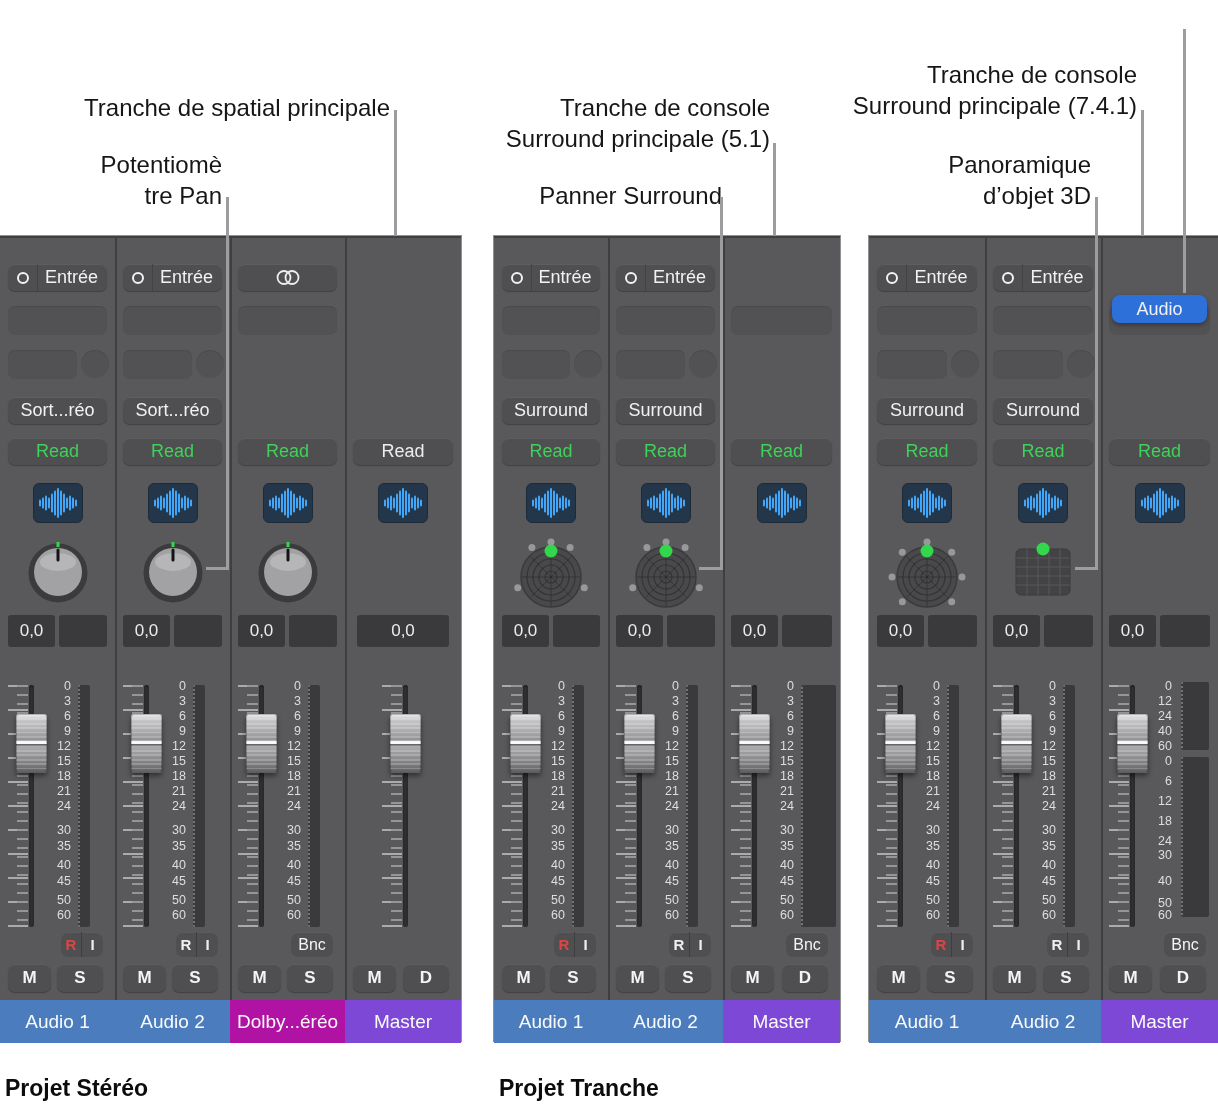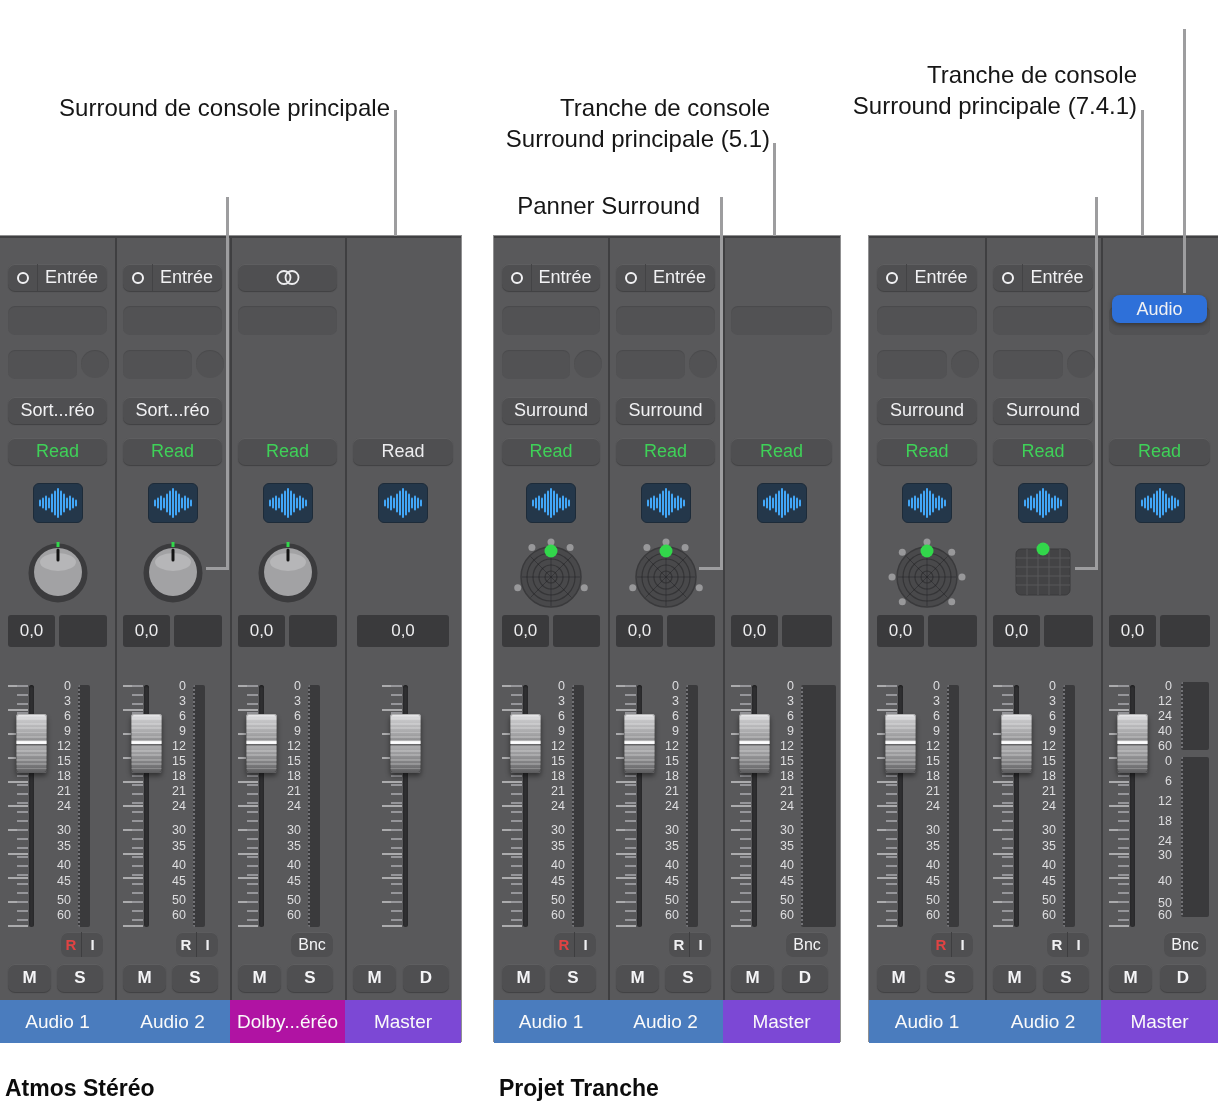--- a/index.html
+++ b/index.html
@@ -43,26 +43,30 @@
   .bnc{position:absolute;height:25px;background:#4f4f51;border-radius:7px;display:flex;align-items:center;justify-content:center;
        color:#f4f4f6;font-size:16px;box-shadow:inset 0 1px 0 rgba(255,255,255,.09)}
   .name{position:absolute;left:0;right:0;top:762px;height:43px;display:flex;align-items:center;justify-content:center;
         color:#fafafa;font-size:19px}
   .caption{position:absolute;font-size:23px;font-weight:700;color:#0c0c0c;line-height:28px}
 </style>
 </head>
 <body>
 
 <div id="page">
-    <div class="annotation" style="right: 828px; top: 92px;">Surround de console principale</div>
+    <div class="annotation" style="right: 828px; top: 92px;">Tranche de spatial principale</div>
+    <div class="annotation" style="right: 996px; top: 149px;">Potentiomè
+tre Pan</div>
     <div class="annotation" style="right: 448px; top: 92px;">Tranche de console
 Surround principale (5.1)</div>
-    <div class="annotation" style="right: 518px; top: 180px; margin-top: 10px;">Panner Surround</div>
+    <div class="annotation" style="right: 496px; top: 180px;">Panner Surround</div>
     <div class="annotation" style="right: 81px; top: 59px;">Tranche de console
 Surround principale (7.4.1)</div>
+    <div class="annotation" style="right: 127px; top: 149px;">Panoramique
+d’objet 3D</div>
     <div class="callout" style="left: 394px; top: 110px; width: 3px; height: 126px;"></div>
     <div class="callout" style="left: 226px; top: 197px; width: 3px; height: 373px;"></div>
     <div class="callout" style="left: 206px; top: 567px; width: 23px; height: 3px;"></div>
     <div class="callout" style="left: 773px; top: 143px; width: 3px; height: 93px;"></div>
     <div class="callout" style="left: 720px; top: 197px; width: 3px; height: 373px;"></div>
     <div class="callout" style="left: 699px; top: 567px; width: 24px; height: 3px;"></div>
     <div class="callout" style="left: 1183px; top: 29px; width: 3px; height: 264px;"></div>
     <div class="callout" style="left: 1141px; top: 110px; width: 3px; height: 126px;"></div>
     <div class="callout" style="left: 1095px; top: 197px; width: 3px; height: 373px;"></div>
     <div class="callout" style="left: 1075px; top: 567px; width: 23px; height: 3px;"></div>
@@ -292,21 +296,21 @@
           <div class="ticksL" style="left: 37px; top: 23px; height: 242px;"></div>
           <div class="ticksS" style="left: 46px; top: 23px; height: 242px;"></div>
           <div class="track" style="left: 58px; top: 23px; height: 242px;"></div>
           <div class="fader-cap" style="left: 45px; top: 52px;"></div>
         </div>
         <div class="sq-btn" style="left: 8px; top: 726px; width: 43px;">M</div>
         <div class="sq-btn" style="right: 12px; top: 726px; width: 46px;">D</div>
         <div class="name" style="background: rgb(124, 72, 213);">Master</div>
       </div>
     </div>
-    <div class="caption" style="left: 5px; top: 1074px;">Atmos Stéréo</div>
+    <div class="caption" style="left: 5px; top: 1074px;">Projet Stéréo</div>
     <div class="group" style="left: 494px; width: 346px;">
       <div class="strip" style="left: 0px; width: 114px;">
         <div class="btn" style="left: 8px; top: 26px; width: 98px; height: 27px;">
           <div class="circle-seg">
             <div class="ring"></div>
           </div>
           <div class="input-lbl">Entrée</div>
         </div>
         <div class="slot" style="left: 8px; top: 68px; width: 98px; height: 29px;"></div>
         <div class="slot" style="left: 8px; top: 112px; width: 68px; height: 29px;"></div>

